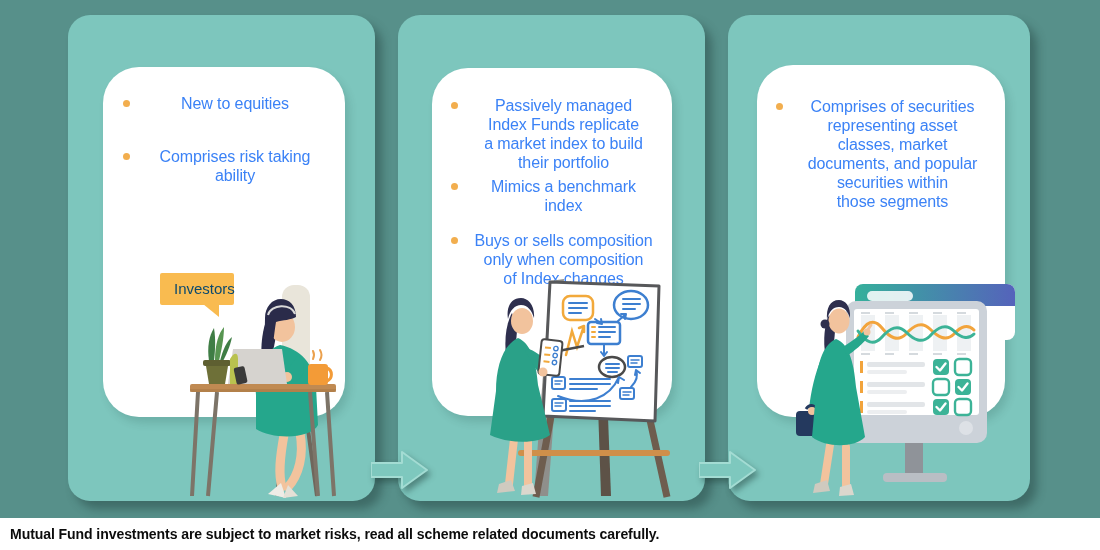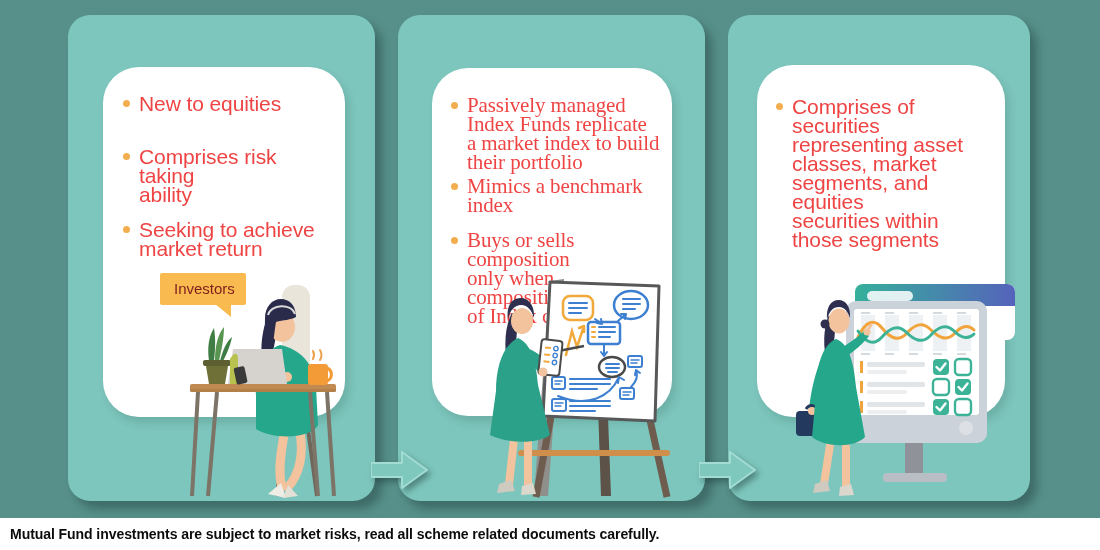--- a/index.html
+++ b/index.html
@@ -24,38 +24,38 @@
   .panel-3{left:728px;width:302px;}
   .card{
     position:absolute;background:#ffffff;border-radius:36px;
     box-shadow:4px 6px 9px rgba(25,60,56,.16);
   }
   .card-1{left:35px;top:52px;width:242px;height:350px;}
   .card-2{left:34px;top:53px;width:240px;height:348px;}
   .card-3{left:29px;top:50px;width:248px;height:352px;}
   .bullets{list-style:none;margin:0;}
   .card-1 .bullets{padding:27px 14px 0 36px;}
-  .card-2 .bullets{padding:28px 12px 0 35px;font-family:Liberation Serif, serif;}
+  .card-2 .bullets{padding:28px 12px 0 35px;}
   .card-3 .bullets{padding:32px 12px 0 35px;}
   .bullets li{position:relative;margin:0 0 16px 0;}
   .panel-1 .bullets li:nth-child(1){margin-bottom:34px;}
   .panel-1 .bullets li:nth-child(2){margin-bottom:16px;}
   .panel-2 .bullets li:nth-child(1){margin-bottom:5px;}
   .panel-2 .bullets li:nth-child(2){}
   .bullet-text{
-    display:block;font-size:21px;line-height:19px;color:#ef4444;
-    white-space:pre-line;letter-spacing:-0.1px;
+    display:block;font-size:16px;line-height:19px;color:#3b82f6;
+    white-space:pre-line;letter-spacing:-0.1px;text-align:center;
   }
   .dot{
     position:absolute;left:-16px;top:6px;width:7px;height:7px;border-radius:50%;
     background:#f2ae4e;
   }
   .tag{
-    position:absolute;left:92px;top:258px;width:86px;height:32px;background:#f9bb50;
-    border-radius:2px;color:#7f1d1d;font-size:15px;line-height:32px;padding-left:14px;
+    position:absolute;left:92px;top:258px;width:74px;height:32px;background:#f9bb50;
+    border-radius:2px;color:#0c4a6e;font-size:15px;line-height:32px;padding-left:14px;
     box-sizing:border-box;z-index:3;
   }
   .tag:after{
     content:"";position:absolute;right:15px;bottom:-12px;width:16px;height:13px;
     background:#f9bb50;clip-path:polygon(0 0,100% 0,100% 100%);
   }
   .illus{position:absolute;left:0;top:0;width:100%;height:100%;z-index:2;}
   .arrow{position:absolute;z-index:4;filter:drop-shadow(3px 4px 3px rgba(22,50,47,.45));}
   .arrow-1{left:371px;top:450px;}
   .arrow-2{left:699px;top:450px;}
@@ -69,25 +69,20 @@
     <div class="card card-1">
       <ul class="bullets">
         <li>
           <span class="dot"></span>
           <span class="bullet-text">New to equities</span>
         </li>
         <li>
           <span class="dot"></span>
           <span class="bullet-text">Comprises risk taking
 ability</span>
-        </li>
-        <li>
-          <span class="dot"></span>
-          <span class="bullet-text">Seeking to achieve
-market return</span>
         </li>
       </ul>
     </div>
 
     <div class="tag">Investors</div>
 
     <svg class="illus" viewBox="0 0 307 486">
 
       <g>
         <rect x="214" y="270" width="28" height="126" rx="12" fill="#e9e5da"></rect>
@@ -224,21 +219,21 @@
   </div>
 
   <div class="panel panel-3">
     <div class="card card-3">
       <ul class="bullets">
         <li>
           <span class="dot"></span>
           <span class="bullet-text">Comprises of securities
 representing asset
 classes, market
-segments, and equities
+documents, and popular
 securities within
 those segments</span>
         </li>
       </ul>
     </div>
 
     <svg class="illus" viewBox="0 0 302 486">
       <defs>
         <linearGradient id="hdrGrad" x1="0" y1="0" x2="1" y2="0">
           <stop offset="0" stop-color="#35b09b"></stop>

